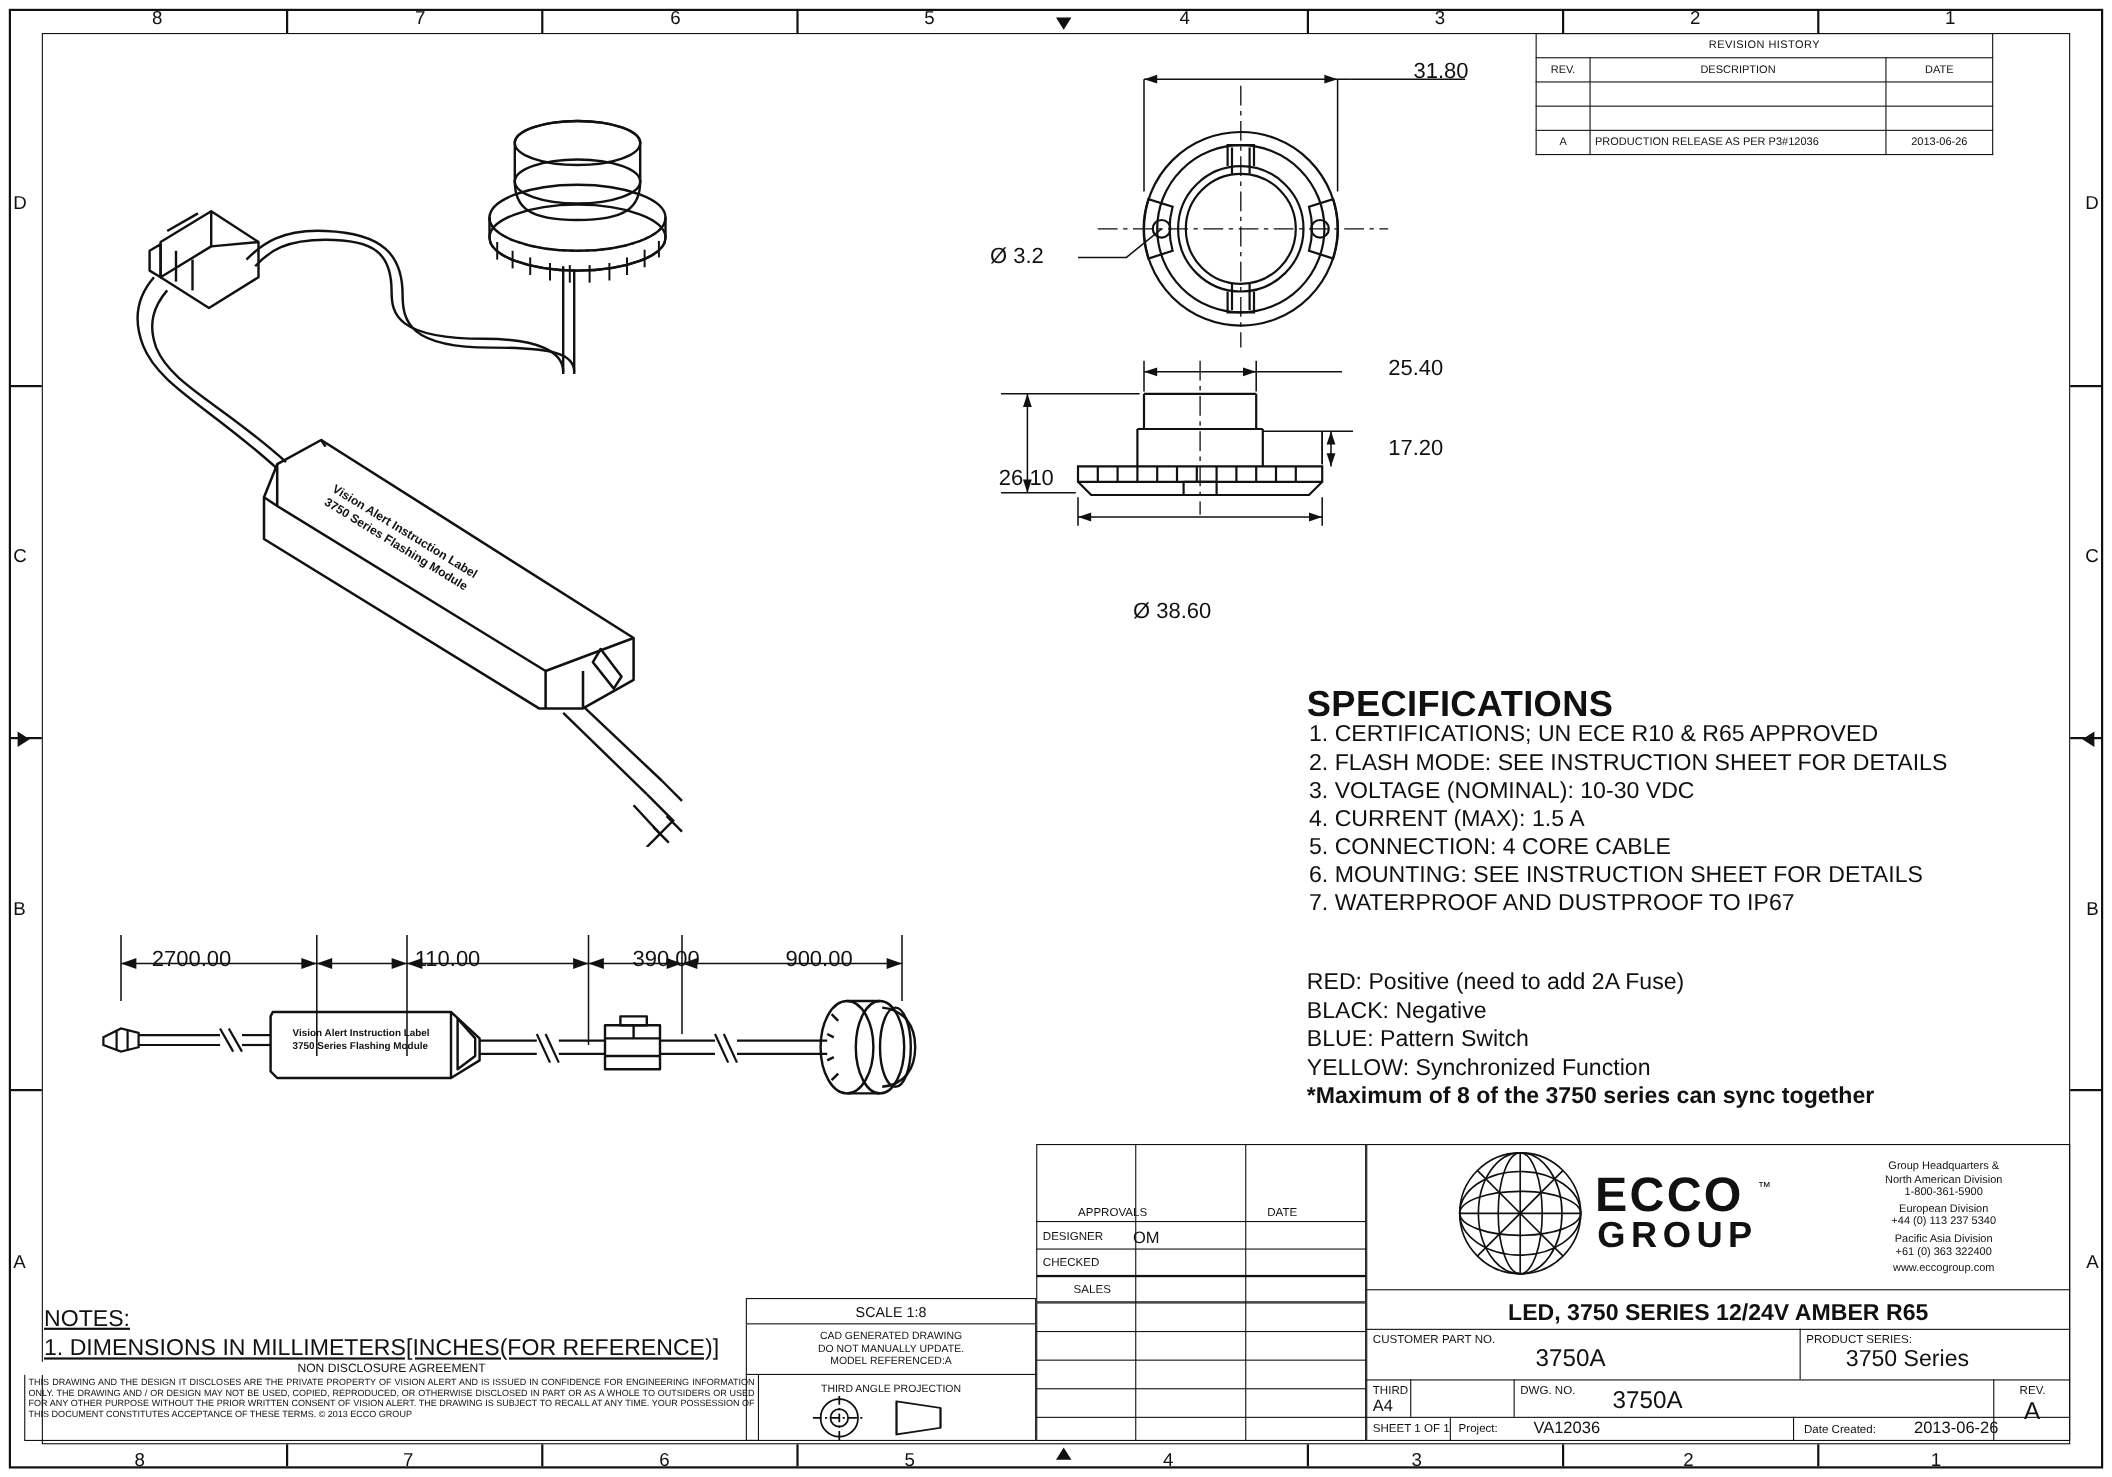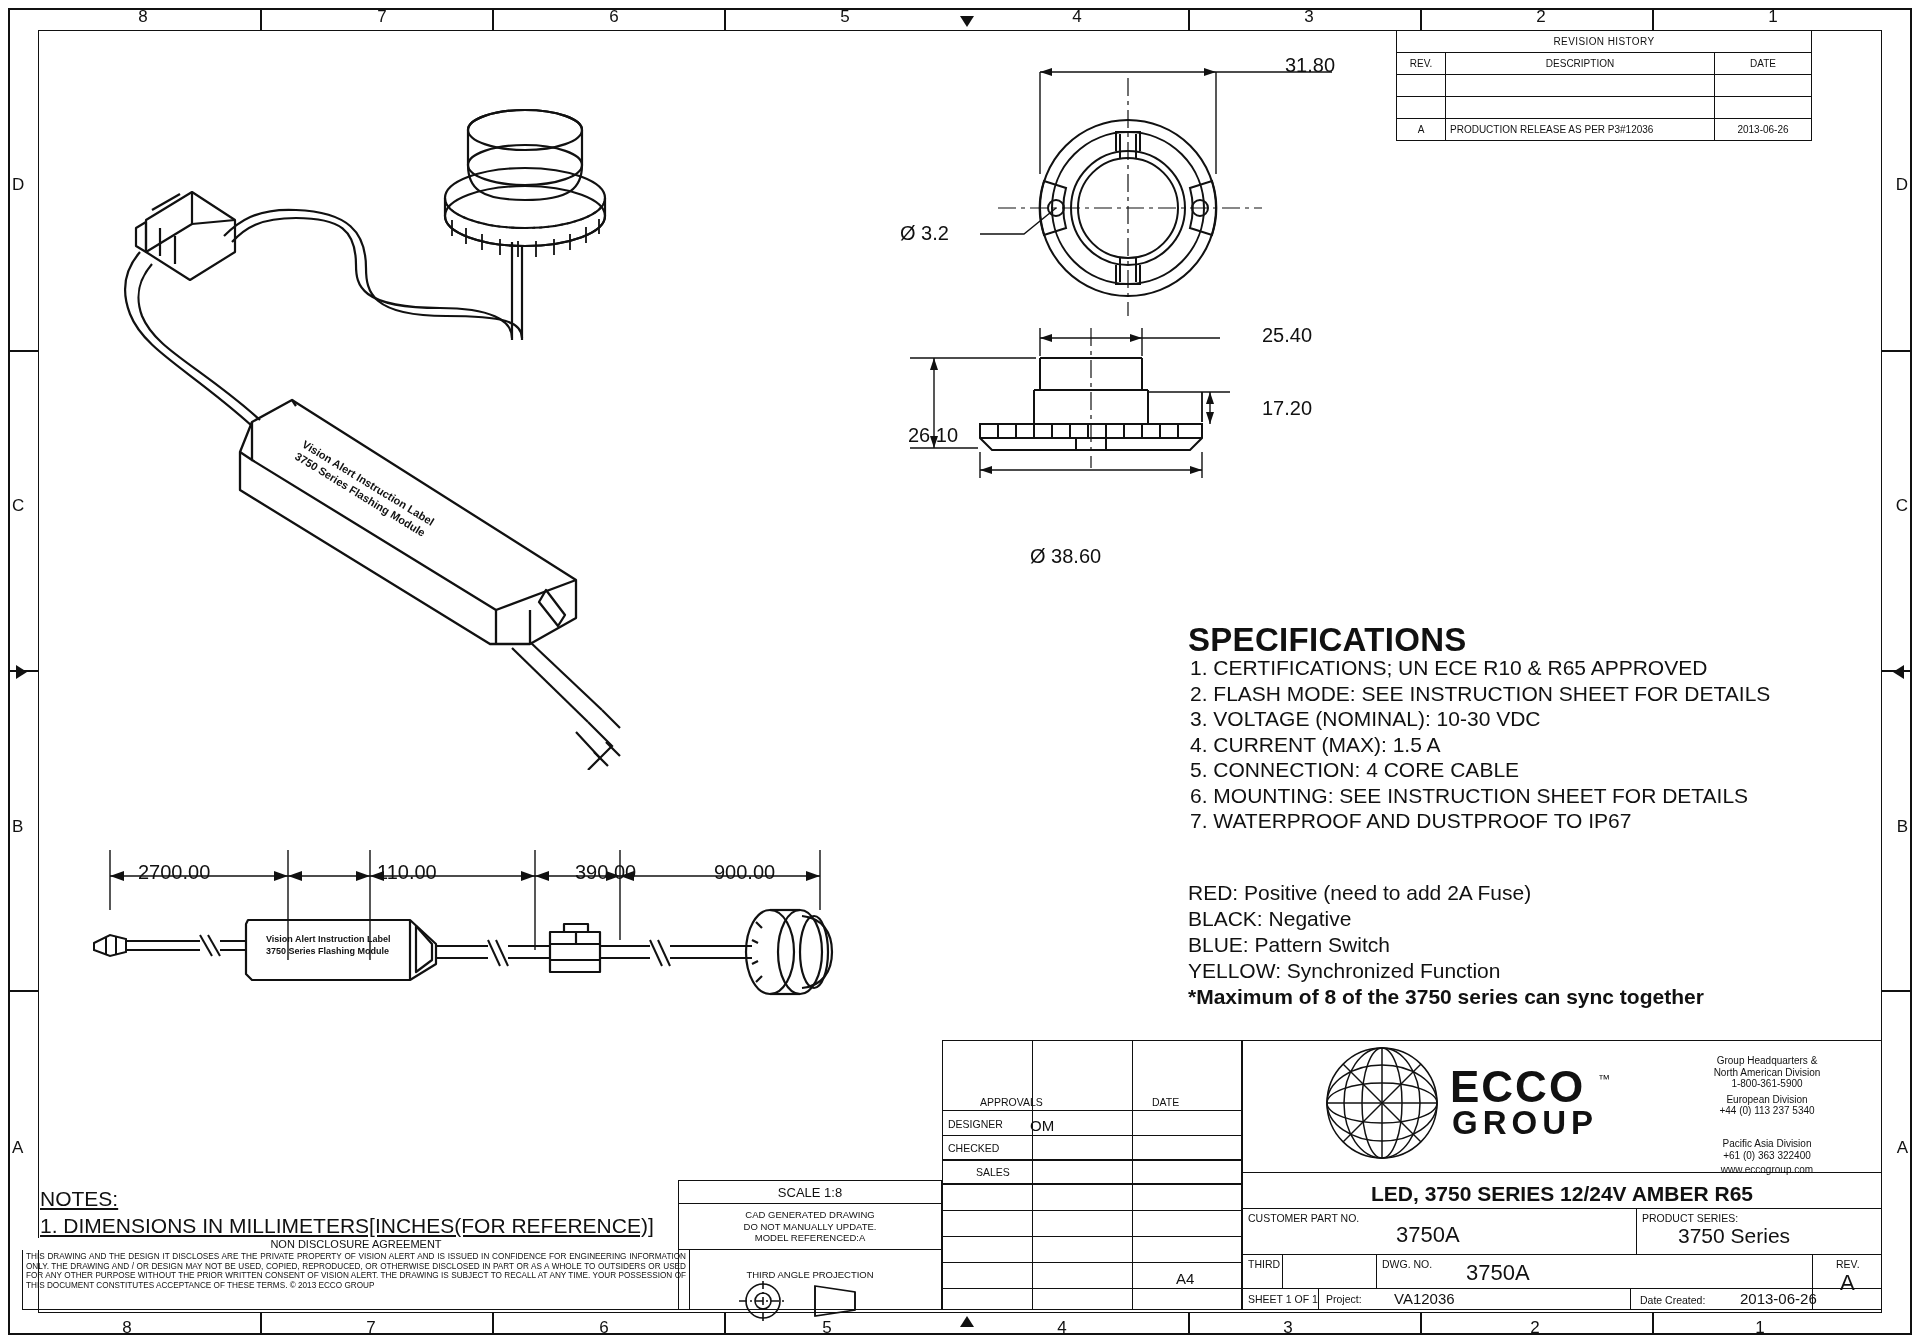--- a/index.html
+++ b/index.html
@@ -462,21 +462,21 @@
   <div class="nda-title">NON DISCLOSURE AGREEMENT</div>
   <div class="nda-text">THIS DRAWING AND THE DESIGN IT DISCLOSES ARE THE PRIVATE PROPERTY OF VISION ALERT AND IS ISSUED IN CONFIDENCE FOR ENGINEERING INFORMATION ONLY. THE DRAWING AND / OR DESIGN MAY NOT BE USED, COPIED, REPRODUCED, OR OTHERWISE DISCLOSED IN PART OR AS A WHOLE TO OUTSIDERS OR USED FOR ANY OTHER PURPOSE WITHOUT THE PRIOR WRITTEN CONSENT OF VISION ALERT. THE DRAWING IS SUBJECT TO RECALL AT ANY TIME. YOUR POSSESSION OF THIS DOCUMENT CONSTITUTES ACCEPTANCE OF THESE TERMS. © 2013 ECCO GROUP</div>
 
   <div class="scale-box">SCALE 1:8</div>
   <div class="cad-box">
     <div>CAD GENERATED DRAWING</div>
     <div>DO NOT MANUALLY UPDATE.</div>
     <div>MODEL REFERENCED:A</div>
   </div>
   <div class="proj-box">
-    <div style="margin-top:19px">THIRD ANGLE PROJECTION</div>
+    <div style="margin-top:7px">THIRD ANGLE PROJECTION</div>
     <svg width="250" height="42" style="margin:0 auto" viewBox="0 0 250 42">
       <g stroke="#111" fill="none" stroke-width="1.6">
         <circle cx="78" cy="21" r="17"></circle>
         <circle cx="78" cy="21" r="8"></circle>
         <path d="M54 21 L102 21" stroke-dasharray="8 3 2 3"></path>
         <path d="M78 1 L78 41" stroke-dasharray="8 3 2 3"></path>
         <path d="M130 6 L170 12 L170 30 L130 36 Z"></path>
         <path d="M170 12 L170 30"></path>
         <path d="M130 6 L130 36"></path>
       </g>
@@ -537,34 +537,34 @@
   </svg>
   <div class="ecco-text">ECCO</div>
   <div class="tm">™</div>
   <div class="group-text">GROUP</div>
   <div class="addr">
     <div>Group Headquarters &amp;</div>
     <div>North American Division</div>
     <div>1-800-361-5900</div>
     <div style="margin-top:4px">European Division</div>
     <div>+44 (0) 113 237 5340</div>
-    <div style="margin-top:21px">Pacific Asia Division</div>
+    <div style="margin-top:4px">Pacific Asia Division</div>
     <div>+61 (0) 363 322400</div>
     <div style="margin-top:3px">www.eccogroup.com</div>
   </div>
 
   <div class="prodname">LED, 3750 SERIES 12/24V AMBER R65</div>
 
   <div class="tb-lbl" style="left:1248px;top:1212px">CUSTOMER PART NO.</div>
   <div style="position:absolute;left:1396px;top:1222px;font-size:22px">3750A</div>
   <div class="tb-lbl" style="left:1642px;top:1212px">PRODUCT SERIES:</div>
   <div style="position:absolute;left:1678px;top:1224px;font-size:21px">3750 Series</div>
 
   <div class="tb-lbl" style="left:1248px;top:1258px">THIRD</div>
-  <div style="position:absolute;left:1176px;top:1270px;font-size:15px">A4</div>
+  <div style="position:absolute;left:1248px;top:1270px;font-size:15px">A4</div>
   <div class="tb-lbl" style="left:1382px;top:1258px">DWG. NO.</div>
   <div style="position:absolute;left:1466px;top:1260px;font-size:22px">3750A</div>
   <div class="tb-lbl" style="left:1836px;top:1258px">REV.</div>
   <div style="position:absolute;left:1840px;top:1270px;font-size:22px">A</div>
 
   <div class="tb-lbl" style="left:1248px;top:1293px">SHEET 1 OF 1</div>
   <div class="tb-lbl" style="left:1326px;top:1293px">Project:</div>
   <div style="position:absolute;left:1394px;top:1290px;font-size:15px">VA12036</div>
   <div class="tb-lbl" style="left:1640px;top:1294px">Date Created:</div>
   <div style="position:absolute;left:1740px;top:1290px;font-size:15px">2013-06-26</div>

